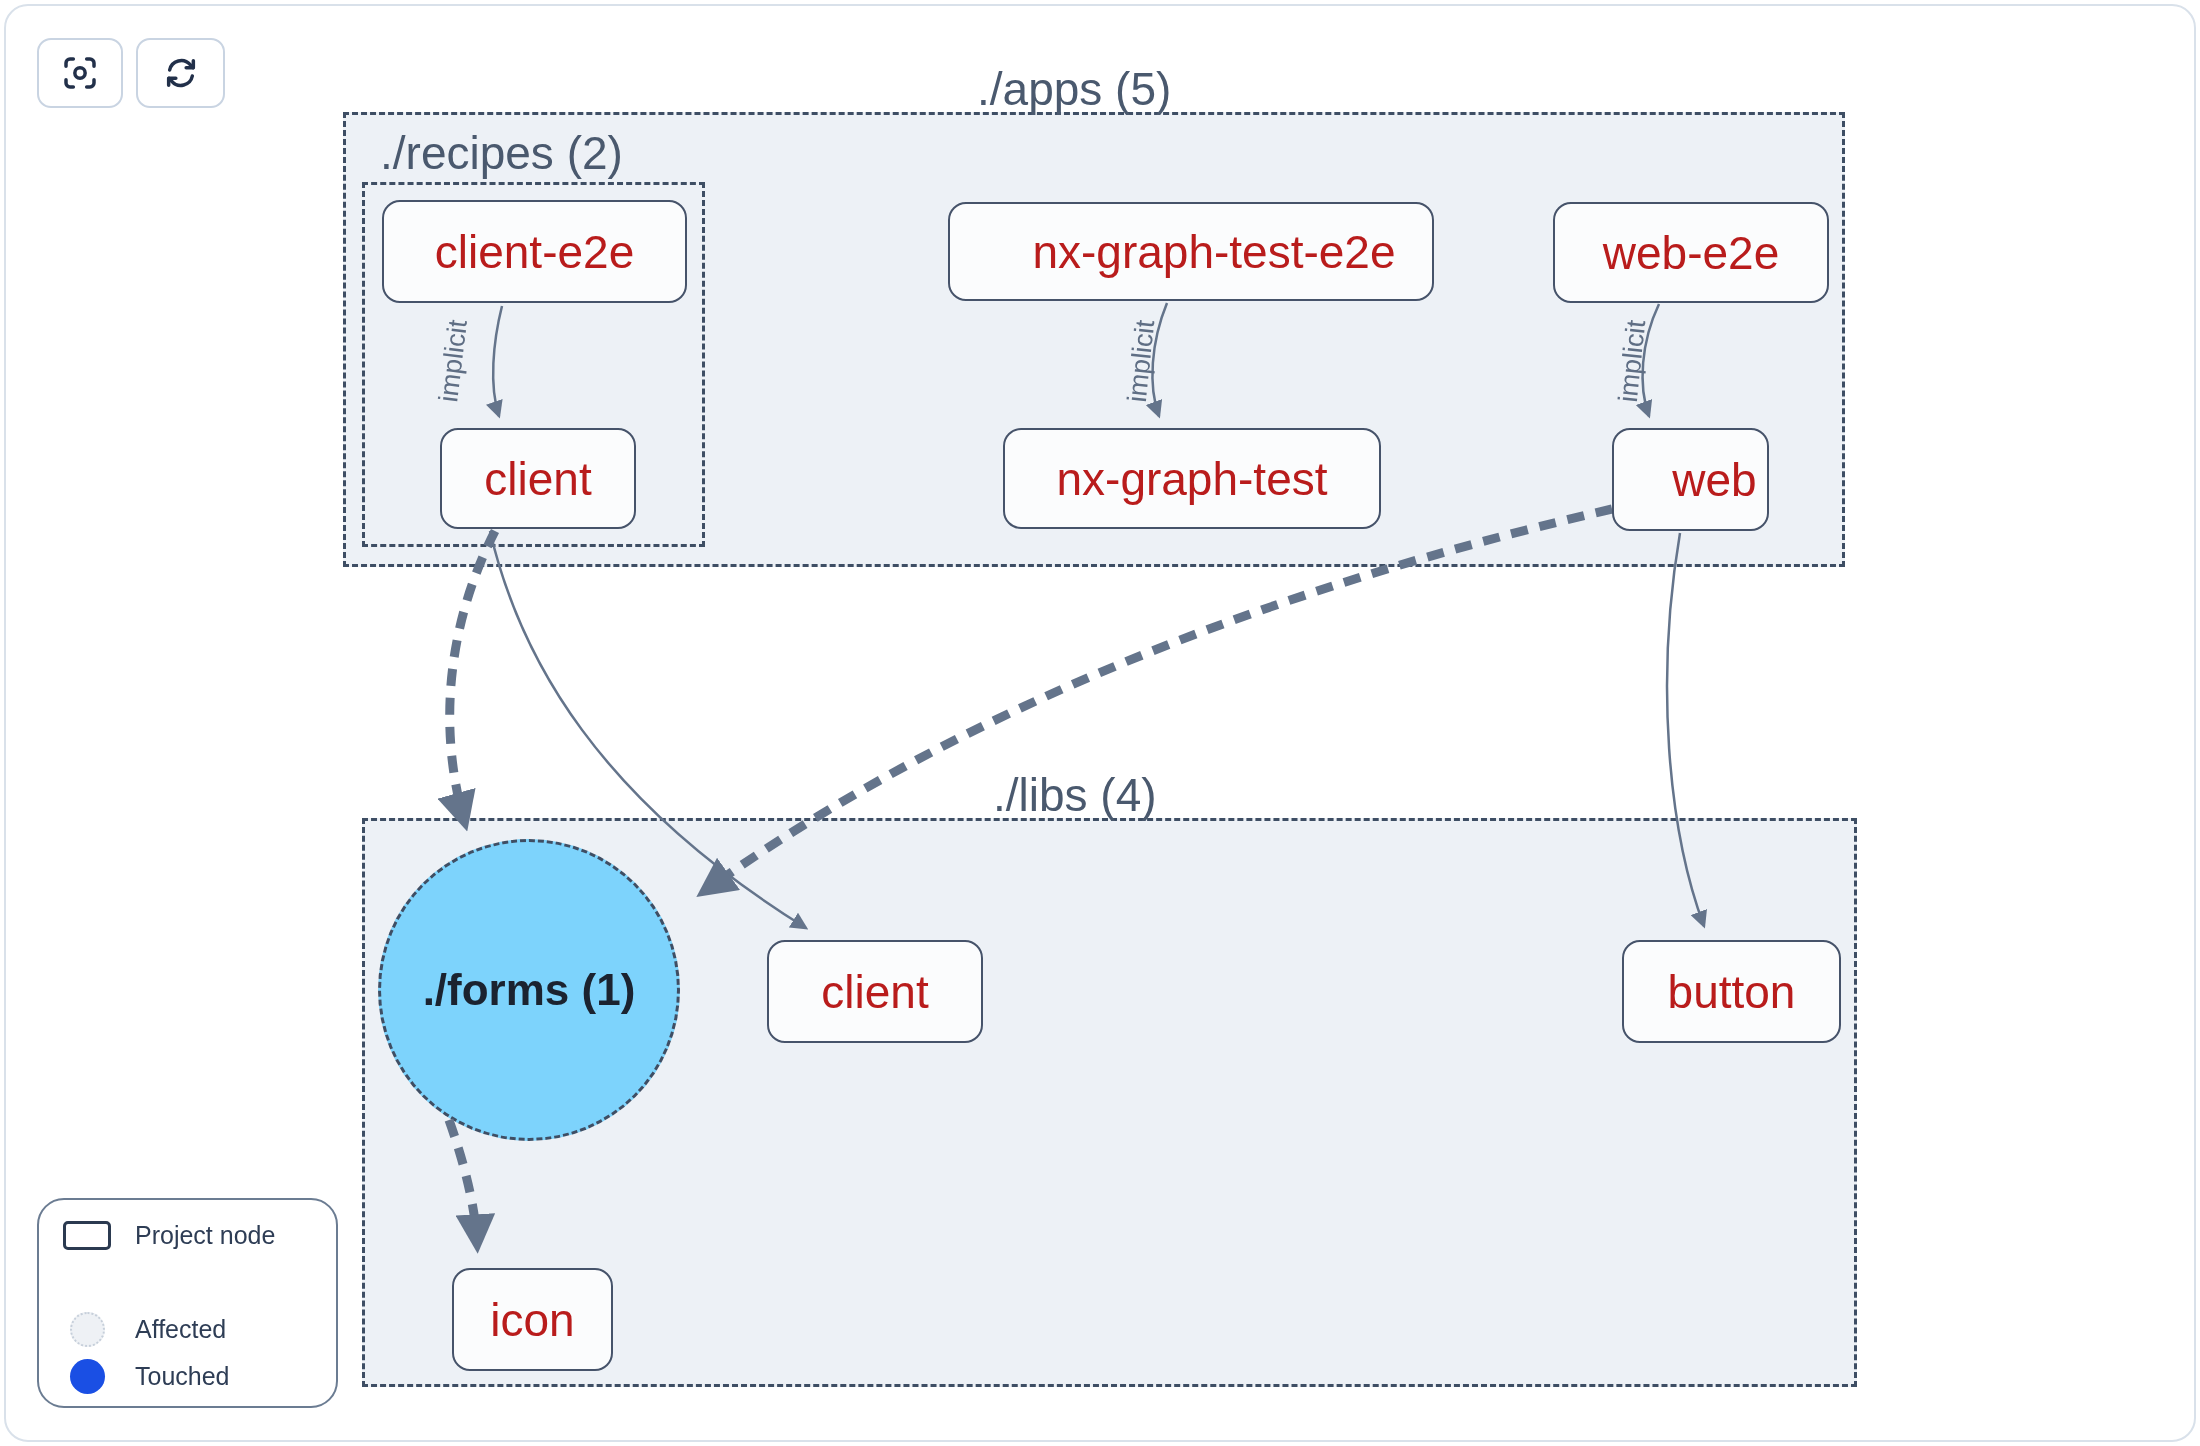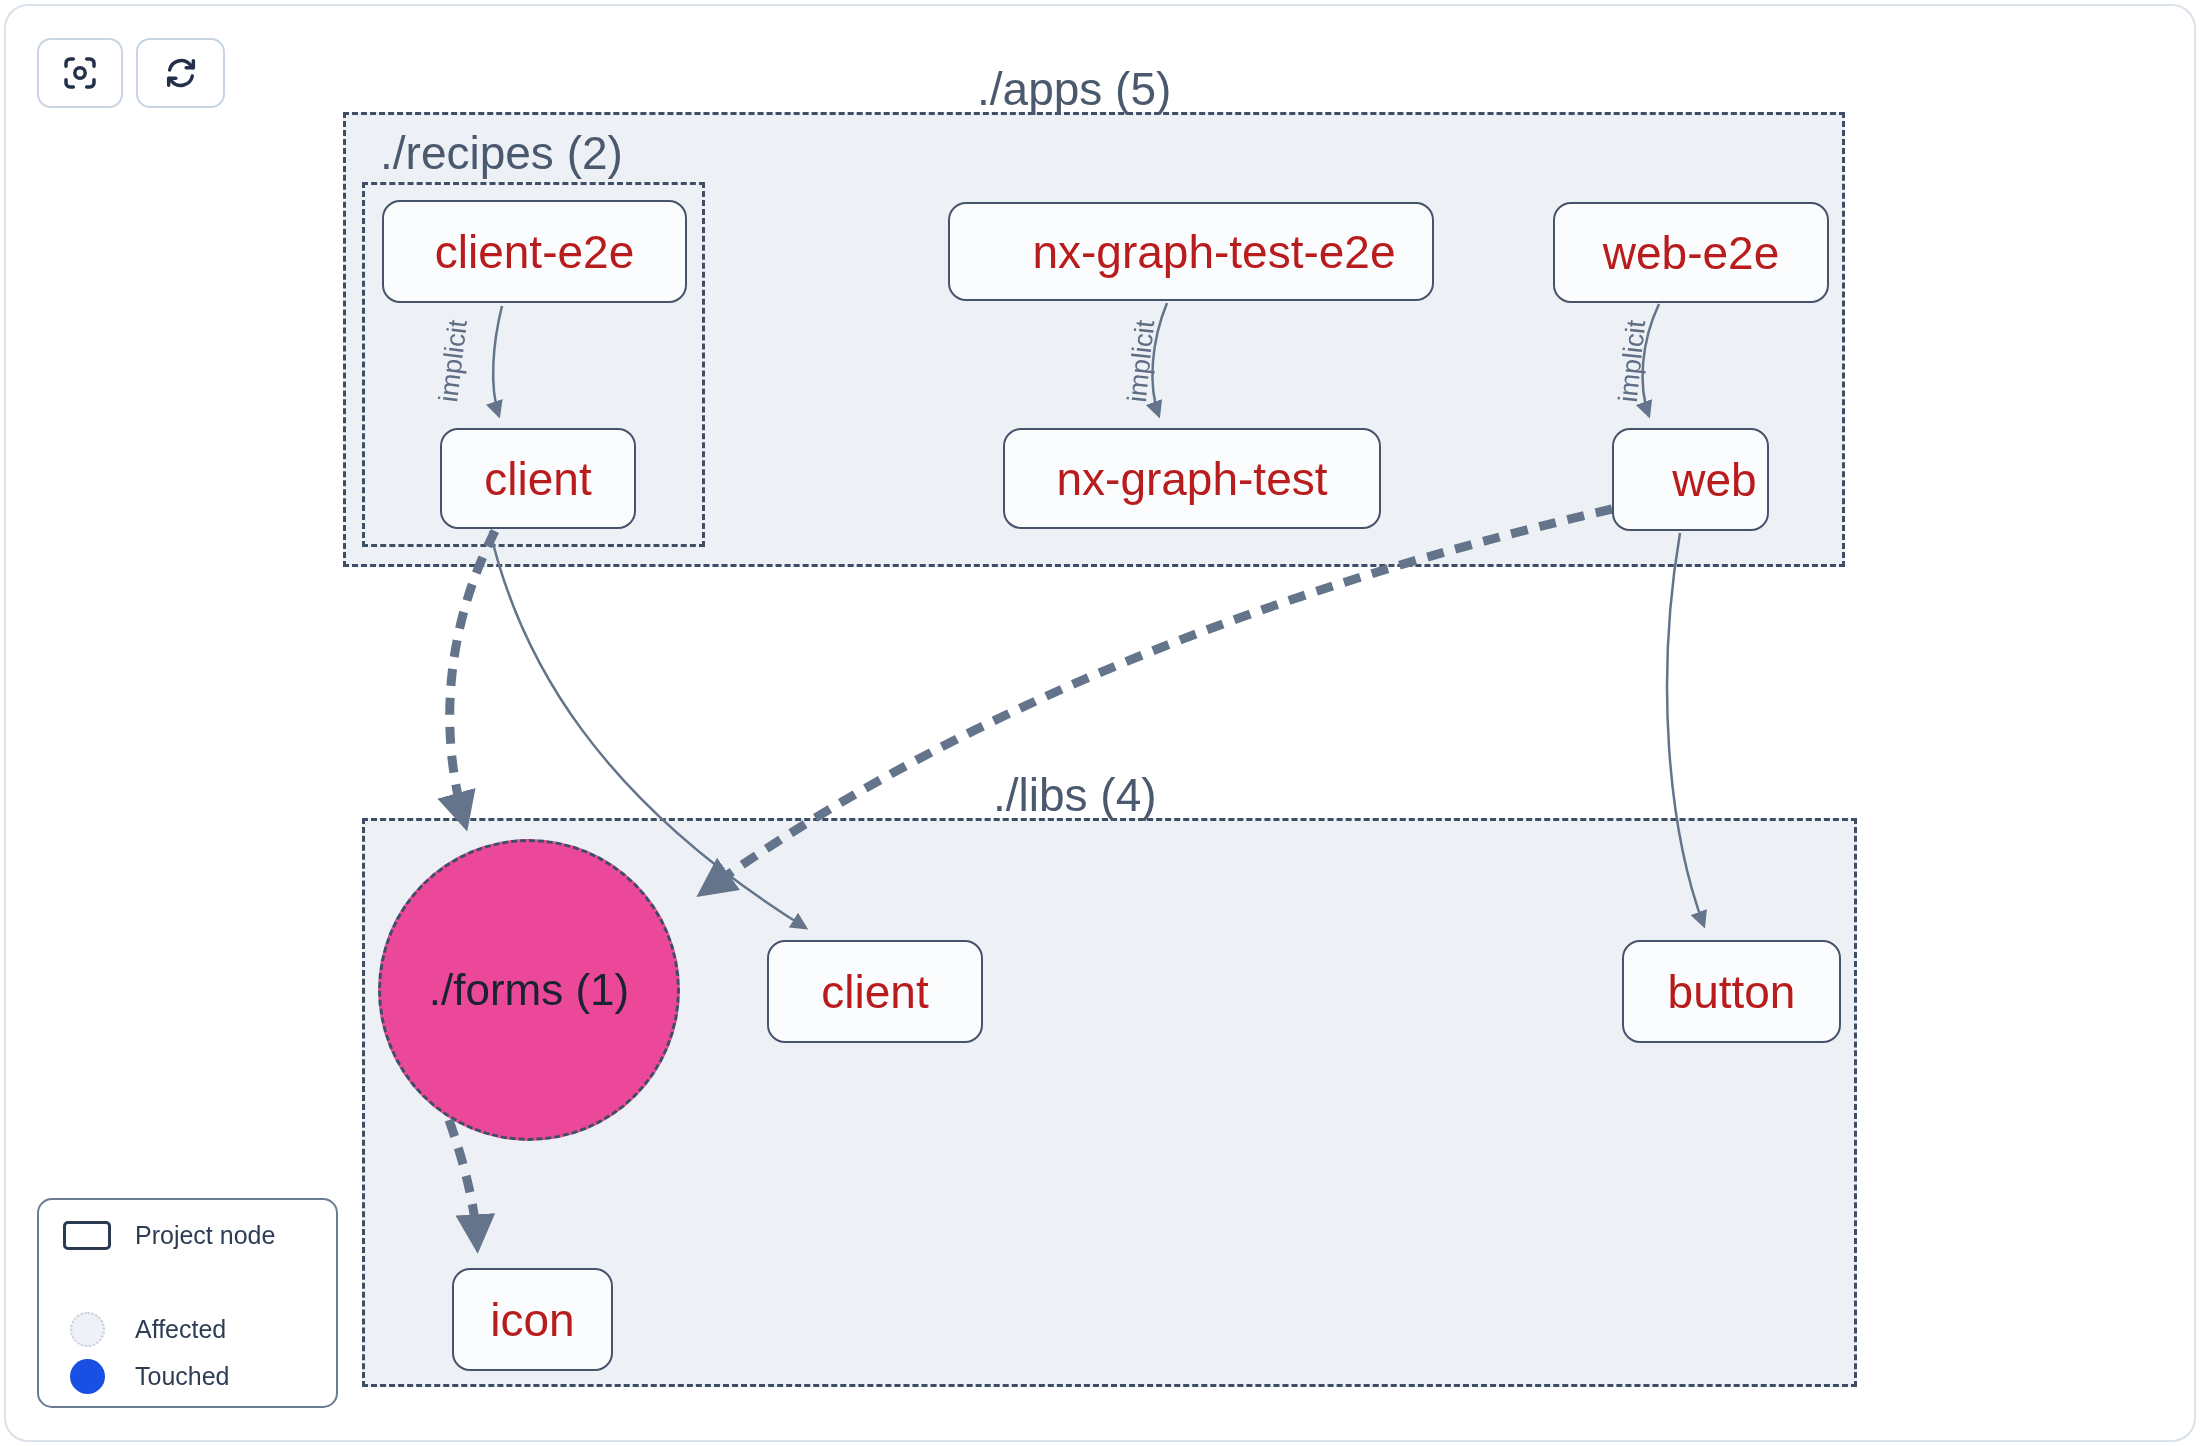--- a/index.html
+++ b/index.html
@@ -12,38 +12,38 @@
   .tool-btn{position:absolute;background:#fff;border:2px solid #c9d4e2;border-radius:14px;
             display:flex;align-items:center;justify-content:center;color:#22304a;cursor:pointer;}
   .tool-btn svg{display:block;}
 
   
   .group{position:absolute;border:3px dashed #3e4e64;background:#edf1f6;box-sizing:border-box;}
   .group.inner{background:transparent;}
   .group-label{position:absolute;font-size:46px;color:#4a596e;white-space:nowrap;line-height:1;}
 
   
-  .composite{position:absolute;border:3px dashed #3e4e64;border-radius:50%;background:#ec4899;
+  .composite{position:absolute;border:3px dashed #3e4e64;border-radius:50%;background:#7dd3fc;
              box-sizing:border-box;display:flex;align-items:center;justify-content:center;
-             font-size:44px;color:#1b2330;}
+             font-size:44px;color:#1b2330;font-weight:bold;}
 
   
   .node{position:absolute;background:#fbfcfd;border:2px solid #46536a;border-radius:18px;
         box-sizing:border-box;display:flex;align-items:center;justify-content:center;
         font-size:46px;color:#b91c1c;white-space:nowrap;cursor:pointer;}
 
   
   #edges{position:absolute;left:0;top:0;pointer-events:none;}
   .edge-thin{fill:none;stroke:#64748b;stroke-width:2.5;}
   .edge-thick{fill:none;stroke:#64748b;stroke-width:9;stroke-dasharray:17 12;}
   .edge-label{font-size:27px;fill:#5f6e84;text-anchor:middle;font-family:"Liberation Sans",sans-serif;}
 
   
   .legend{position:absolute;left:37px;top:1198px;width:301px;height:210px;background:#fff;
-          border:2px solid #6b7c92;border-radius:15px;box-sizing:border-box;}
+          border:2px solid #6b7c92;border-radius:27px;box-sizing:border-box;}
   .legend-row{position:absolute;left:0;width:100%;height:47px;display:flex;align-items:center;}
   .legend-swatch-col{width:96px;display:flex;align-items:center;justify-content:center;flex:0 0 96px;}
   .legend-label{font-size:25px;color:#2e3d55;}
   .sw-rect{width:48px;height:29px;border:3px solid #2b3a50;border-radius:5px;background:#fff;box-sizing:border-box;}
   .sw-circle{width:35px;height:35px;border-radius:50%;box-sizing:border-box;}
   .sw-composite{border:3px dashed #2b3a50;background:#fff;}
   .sw-affected{border:2px dotted #c6cfda;background:#eef1f5;}
   .sw-touched{background:#1a4fe4;}
 </style>
 </head>

